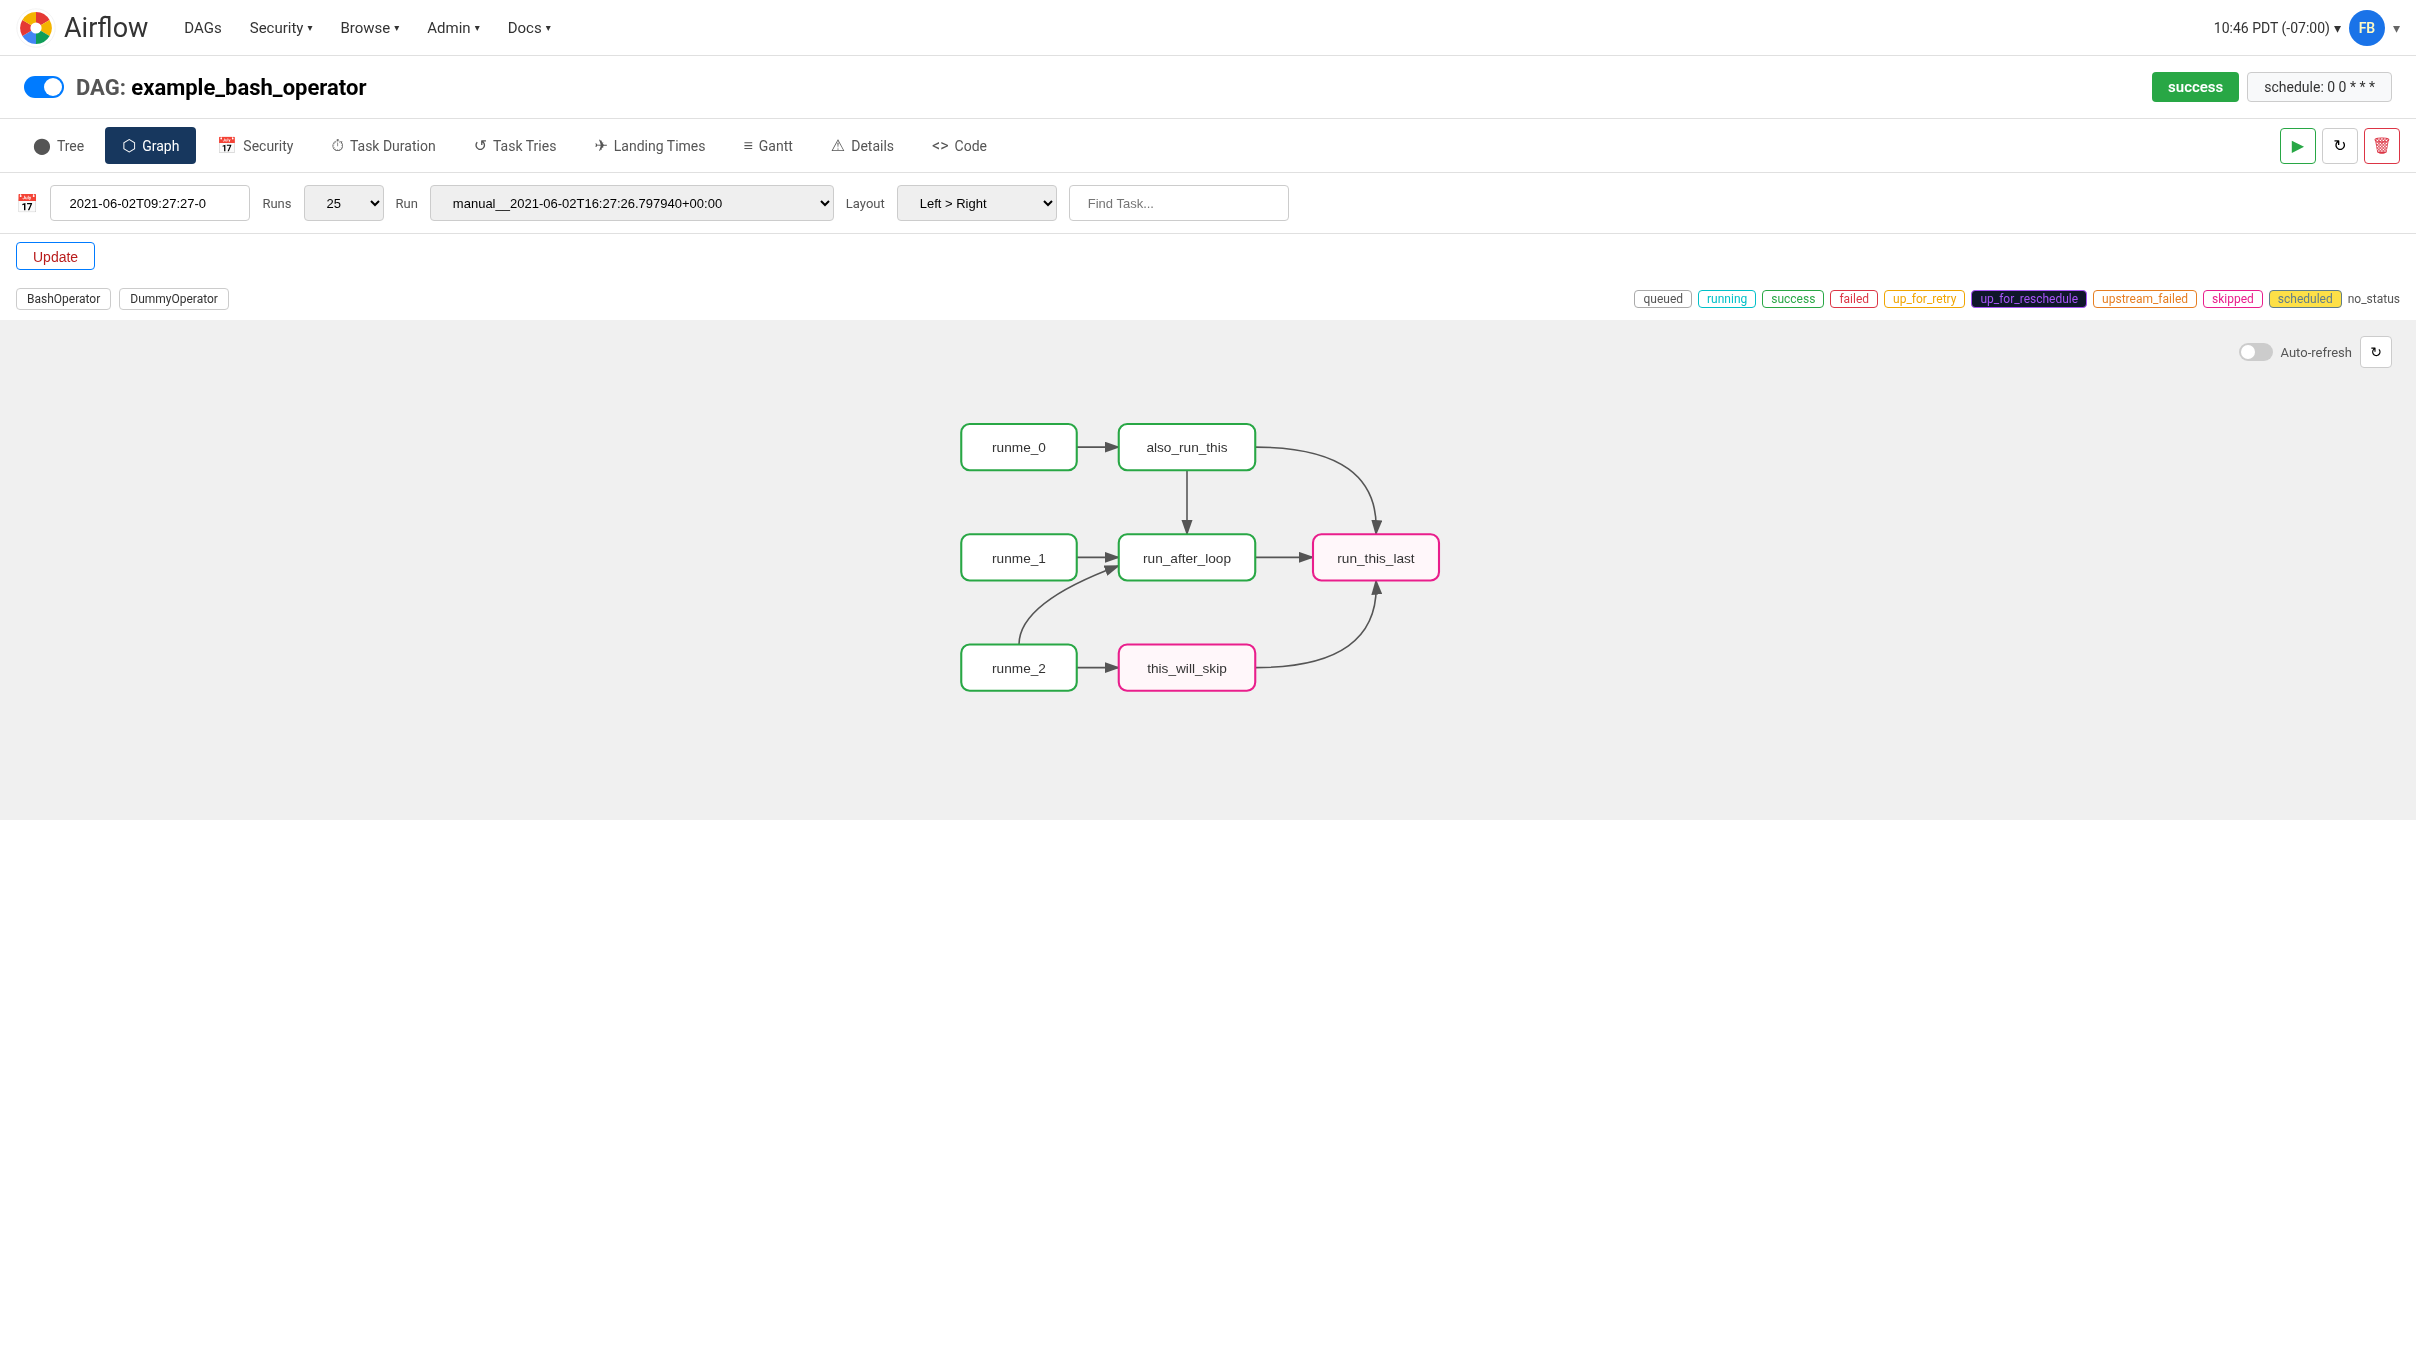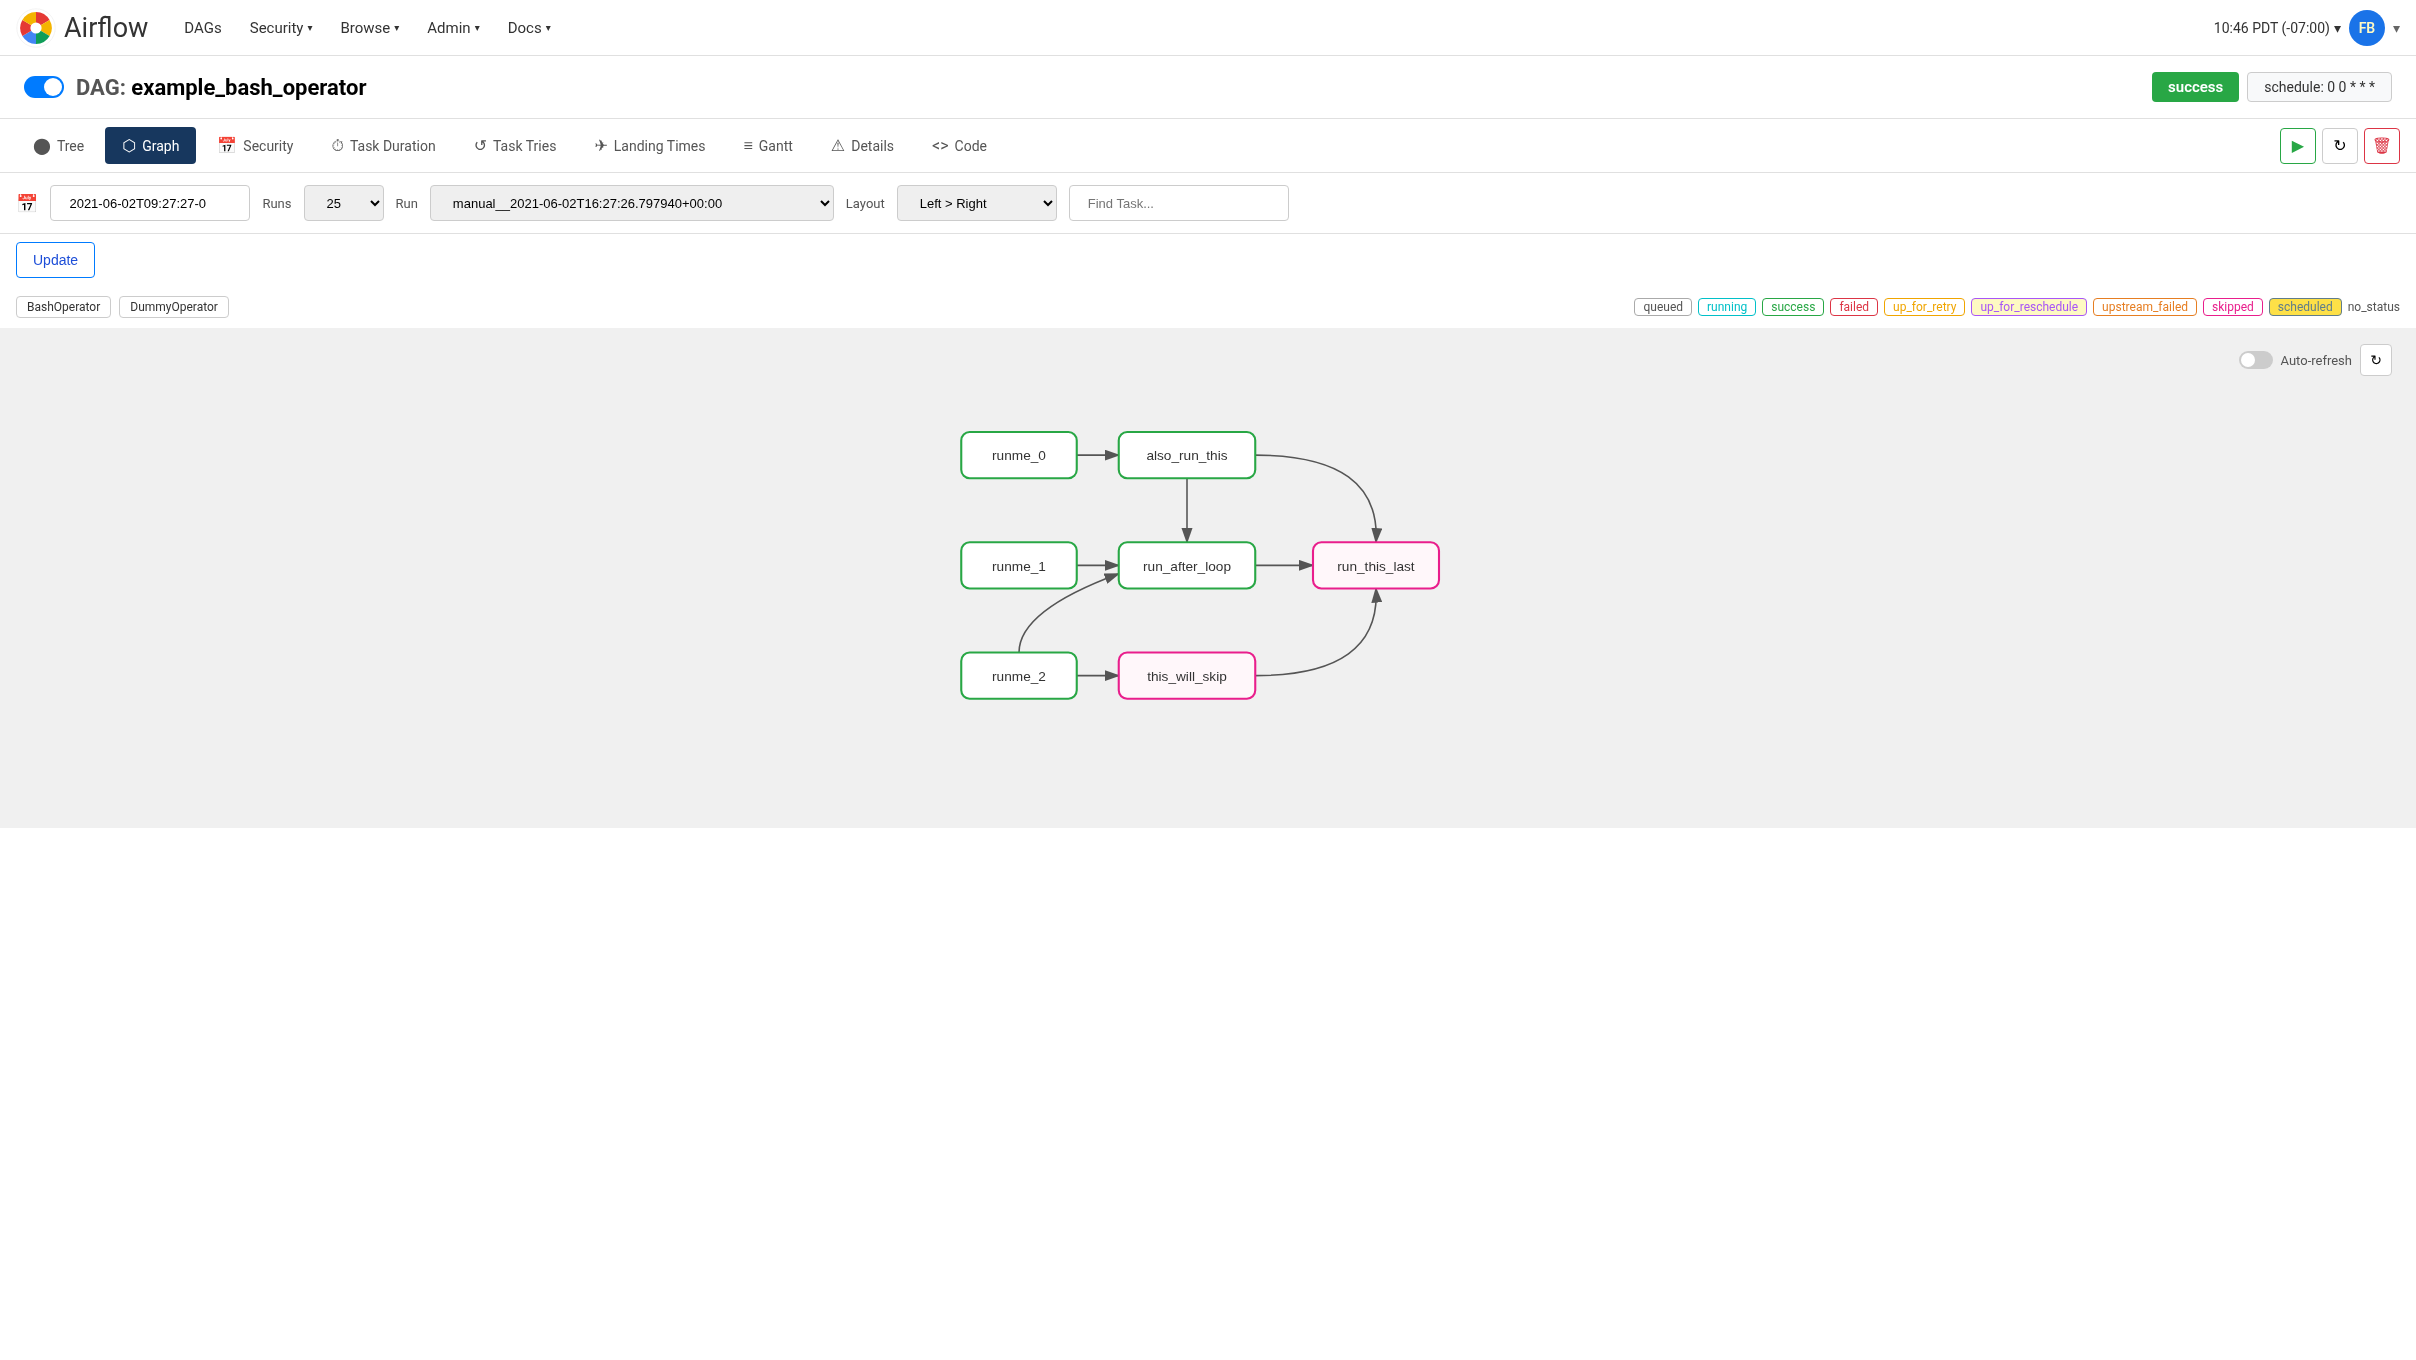--- a/index.html
+++ b/index.html
@@ -49,41 +49,41 @@
 
     
     .controls-bar {
       display: flex; align-items: center; padding: 12px 16px; gap: 12px; flex-wrap: wrap;
       border-bottom: 1px solid #e0e0e0;
     }
     .controls-bar input, .controls-bar select {
       border: 1px solid #ccc; border-radius: 4px; padding: 6px 18px; font-size: 13px; height: 36px;
     }
     .controls-label { color: #555; font-size: 13px; }
-    .btn-update { padding: 6px 16px; border: 1px solid #007bff; background: #fff; color: #1d4ed8; border-radius: 4px; cursor: pointer; font-size: 14px; height: 36px; }
+    .btn-update { padding: 6px 16px; border: 1px solid #007bff; background: #fff; color: #b91c1c; border-radius: 4px; cursor: pointer; font-size: 14px; height: 28px; }
     .find-task-input { border: 1px solid #ccc; border-radius: 4px; padding: 6px 12px; font-size: 13px; width: 220px; height: 36px; color: #999; }
     .calendar-icon { font-size: 18px; color: #555; }
     .date-input { width: 200px; }
     .runs-select { width: 80px; }
     .run-select { width: 404px; }
     .layout-select { width: 160px; }
 
     
     .legend-bar {
       display: flex; align-items: center; padding: 10px 16px; gap: 8px; flex-wrap: wrap;
     }
     .operator-badge { border: 1px solid #ccc; border-radius: 4px; padding: 3px 10px; font-size: 12px; color: #333; cursor: pointer; }
     .status-badges { margin-left: auto; display: flex; align-items: center; gap: 6px; flex-wrap: wrap; }
     .status-badge { border-radius: 4px; padding: 1px 8px; font-size: 12px; border: 1px solid; }
     .status-queued { border-color: #aaa; color: #555; background: #fff; }
     .status-running { border-color: #01c0c8; color: #01c0c8; background: #fff; }
     .status-success { border-color: #28a745; color: #28a745; background: #fff; }
     .status-failed { border-color: #dc3545; color: #dc3545; background: #fff; }
     .status-up_for_retry { border-color: #f0a500; color: #f0a500; background: #fff; }
-    .status-up_for_reschedule { border-color: #a855f7; color: #a855f7; background: #fef9c3; }
+    .status-up_for_reschedule { border-color: #a855f7; color: #a855f7; background: #0f172a; }
     .status-upstream_failed { border-color: #e67e22; color: #e67e22; background: #fff; }
     .status-skipped { border-color: #e91e8c; color: #e91e8c; background: #fff; }
     .status-scheduled { border-color: #607d8b; color: #607d8b; background: #fde047; }
     .status-no_status { color: #555; font-size: 12px; }
 
     
     .graph-area {
       background: #f0f0f0; position: relative; min-height: 500px; padding: 20px;
     }
     .auto-refresh-bar {

